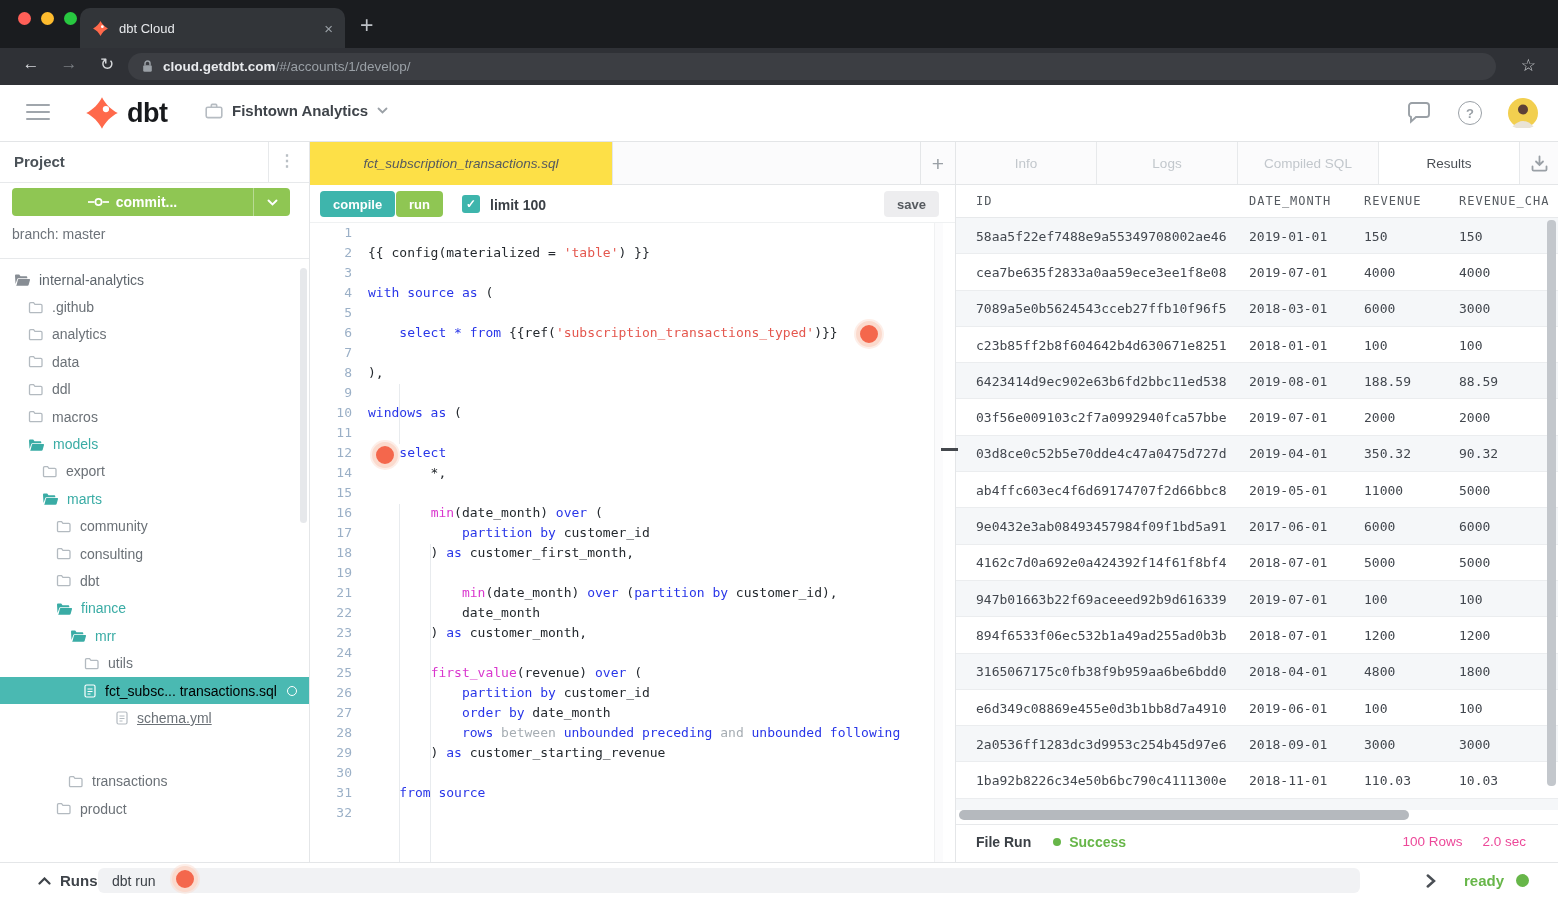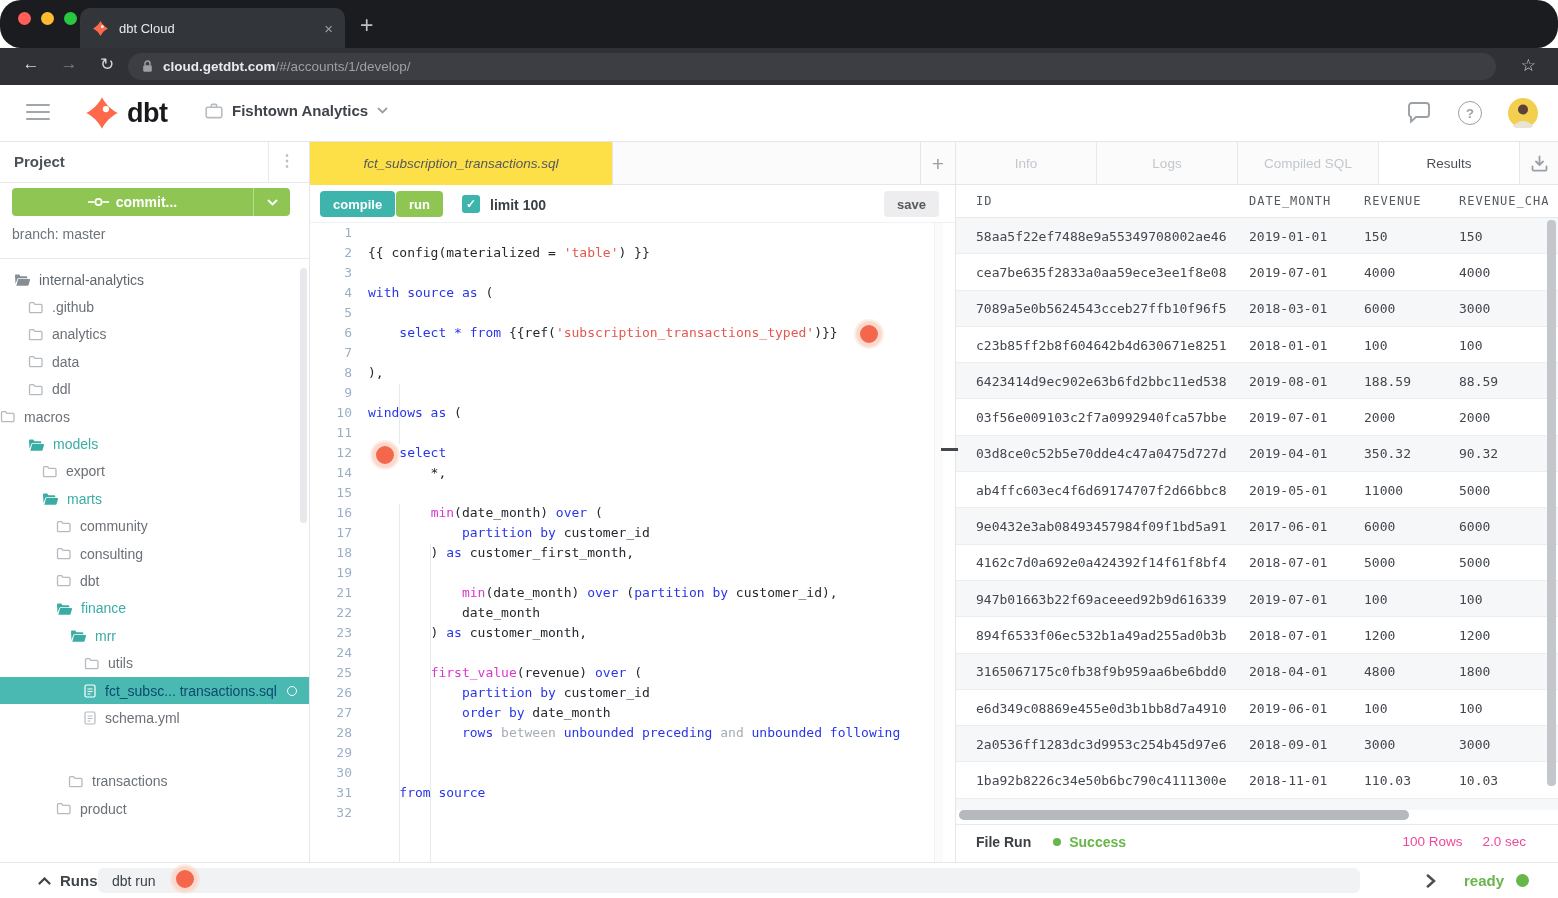--- a/index.html
+++ b/index.html
@@ -1,19 +1,19 @@
 <!DOCTYPE html>
 <html><head>
 <meta charset="utf-8">
 <style>
   html,body{margin:0;padding:0;background:#d9dde1;}
   .screen{position:relative;width:1558px;height:898px;overflow:hidden;background:#fff;
           font-family:"Liberation Sans",sans-serif;-webkit-font-smoothing:antialiased;}
   
-  .tabstrip{position:absolute;top:0;left:0;right:0;height:48px;background:#1a1c1f;border-radius:21px;}
+  .tabstrip{position:absolute;top:0;left:0;right:0;height:48px;background:#1a1c1f;}
   .traffic{position:absolute;top:12px;left:18px;display:flex;gap:10px;}
   .tl{width:13px;height:13px;border-radius:50%;}
   .tl.red{background:#ff5f57}.tl.yel{background:#febc2e}.tl.grn{background:#28c840}
   .btab{position:absolute;left:80px;top:8px;width:265px;height:40px;background:#323539;
         border-radius:10px 10px 0 0;display:flex;align-items:center;padding:0 12px;box-sizing:border-box;}
   .btab .fav{display:flex;flex:none;}
   .btab .ttl{flex:1;margin-left:10px;color:#e8eaed;font-size:13px;white-space:nowrap;overflow:hidden;}
   .btab .cls{color:#9aa0a6;font-size:15px;line-height:1;cursor:default;}
   .newtab{position:absolute;left:360px;top:12px;color:#bdc1c6;font-size:23px;font-weight:300;}
   .btoolbar{position:absolute;top:48px;left:0;right:0;height:37px;background:#2f3136;}
@@ -51,21 +51,21 @@
   .commit-main{flex:1;display:flex;align-items:center;justify-content:center;gap:7px;}
   .commit-arrow{width:36px;height:100%;border-left:1px solid rgba(255,255,255,.38);
                 display:flex;align-items:center;justify-content:center;}
   .branch{position:absolute;left:12px;top:84px;font-size:14px;color:#6d737a;}
   .side-div{position:absolute;left:0;right:0;top:116px;height:1px;background:#e7e9eb;}
   .ftree{position:absolute;left:0;right:0;top:124px;bottom:0;}
   .ftrow{display:flex;align-items:center;height:27.4px;font-size:14px;color:#6b7177;box-sizing:border-box;}
   .ticon{margin-right:9px;color:#b3bac0;display:flex;flex:none;}
   .ftrow.teal{color:#3aaca5}.ftrow.teal .ticon{color:#3aaca5}
   .ftrow.open-dark{color:#5f666d}.ftrow.open-dark .ticon{color:#878d94}
-  .ftrow.sel{background:#4ab9b2;color:#0c4a6e}.ftrow.sel .ticon{color:#fff}
+  .ftrow.sel{background:#4ab9b2;color:#000000}.ftrow.sel .ticon{color:#fff}
   .modcircle{margin-left:auto;margin-right:12px;width:8px;height:8px;border:1.5px solid #fff;border-radius:50%;flex:none;}
   .side-scroll{position:absolute;right:2px;top:126px;width:7px;height:255px;background:#e6e8eb;border-radius:4px;}
   
   .etabs{position:absolute;top:0;left:0;right:0;height:43px;background:#fbfbfc;border-bottom:1px solid #e4e6e8;box-sizing:border-box;}
   .etab{position:absolute;left:0;top:0;width:303px;height:43px;background:#fde047;border-right:1px solid #e4e6e8;
         display:flex;align-items:center;justify-content:center;font-size:13.5px;color:#55595e;box-sizing:border-box;font-style:italic;}
   .eplus{position:absolute;right:0;top:0;width:35px;height:43px;border-left:1px solid #e4e6e8;display:flex;
          align-items:center;justify-content:center;color:#9aa0a6;font-size:21px;box-sizing:border-box;}
   .etoolbar{position:absolute;top:43px;left:0;right:0;height:38px;background:#fff;border-bottom:1px solid #eff1f2;box-sizing:border-box;}
   .btn{display:inline-flex;align-items:center;justify-content:center;height:26px;border-radius:4px;
@@ -270,21 +270,21 @@
           <span>data</span>
         </div>
         <div class="ftrow" style="padding-left: 28px;">
           <span class="ticon">
             <svg width="15" height="13" viewBox="0 0 15 13">
               <path d="M1.5 3c0-.8.5-1.3 1.2-1.3h2.9l1.3 1.6h5.9c.8 0 1.2.5 1.2 1.2v6c0 .8-.5 1.2-1.2 1.2H2.7c-.8 0-1.2-.5-1.2-1.2z" fill="none" stroke="currentColor" stroke-width="1.3"></path>
             </svg>
           </span>
           <span>ddl</span>
         </div>
-        <div class="ftrow" style="">
+        <div class="ftrow" style="padding-left: 28px;">
           <span class="ticon">
             <svg width="15" height="13" viewBox="0 0 15 13">
               <path d="M1.5 3c0-.8.5-1.3 1.2-1.3h2.9l1.3 1.6h5.9c.8 0 1.2.5 1.2 1.2v6c0 .8-.5 1.2-1.2 1.2H2.7c-.8 0-1.2-.5-1.2-1.2z" fill="none" stroke="currentColor" stroke-width="1.3"></path>
             </svg>
           </span>
           <span>macros</span>
         </div>
         <div class="ftrow teal" style="padding-left: 28px;">
           <span class="ticon">
             <svg width="16" height="13" viewBox="0 0 16 13">
@@ -364,21 +364,21 @@
         <div class="ftrow sel" style="padding-left: 84px;">
           <span class="ticon">
             <svg width="12" height="14" viewBox="0 0 12 14">
               <rect x="1" y="1" width="10" height="12" rx="1.5" fill="none" stroke="currentColor" stroke-width="1.2"></rect>
               <path d="M3.5 5h5M3.5 7.5h5M3.5 10h3" stroke="currentColor" stroke-width="1" fill="none"></path>
             </svg>
           </span>
           <span>fct_subsc... transactions.sql</span>
           <span class="modcircle"></span>
         </div>
-        <div class="ftrow" style="padding-left: 84px;">
+        <div class="ftrow" style="padding-left: 116px; text-decoration: underline;">
           <span class="ticon">
             <svg width="12" height="14" viewBox="0 0 12 14">
               <rect x="1" y="1" width="10" height="12" rx="1.5" fill="none" stroke="currentColor" stroke-width="1.2"></rect>
               <path d="M3.5 5h5M3.5 7.5h5M3.5 10h3" stroke="currentColor" stroke-width="1" fill="none"></path>
             </svg>
           </span>
           <span>schema.yml</span>
         </div>
         <div class="ftrow" style="padding-left: 68px; margin-top: 36px;">
           <span class="ticon">
@@ -462,21 +462,21 @@
           <div class="cl"><span class="ln">18</span><span><span class="tk-def">        ) </span><span class="tk-kw">as</span><span class="tk-def"> customer_first_month,</span></span></div>
           <div class="cl"><span class="ln">19</span><span></span></div>
           <div class="cl"><span class="ln">21</span><span><span class="tk-def">            </span><span class="tk-fn">min</span><span class="tk-def">(date_month) </span><span class="tk-kw">over</span><span class="tk-def"> (</span><span class="tk-kw">partition by</span><span class="tk-def"> customer_id),</span></span></div>
           <div class="cl"><span class="ln">22</span><span><span class="tk-def">            date_month</span></span></div>
           <div class="cl"><span class="ln">23</span><span><span class="tk-def">        ) </span><span class="tk-kw">as</span><span class="tk-def"> customer_month,</span></span></div>
           <div class="cl"><span class="ln">24</span><span></span></div>
           <div class="cl"><span class="ln">25</span><span><span class="tk-def">        </span><span class="tk-fn">first_value</span><span class="tk-def">(revenue) </span><span class="tk-kw">over</span><span class="tk-def"> (</span></span></div>
           <div class="cl"><span class="ln">26</span><span><span class="tk-def">            </span><span class="tk-kw">partition by</span><span class="tk-def"> customer_id</span></span></div>
           <div class="cl"><span class="ln">27</span><span><span class="tk-def">            </span><span class="tk-kw">order by</span><span class="tk-def"> date_month</span></span></div>
           <div class="cl"><span class="ln">28</span><span><span class="tk-def">            </span><span class="tk-kw">rows</span><span class="tk-def"> </span><span class="tk-cmt">between</span><span class="tk-def"> </span><span class="tk-kw">unbounded preceding</span><span class="tk-def"> </span><span class="tk-cmt">and</span><span class="tk-def"> </span><span class="tk-kw">unbounded following</span></span></div>
-          <div class="cl"><span class="ln">29</span></div>
+          <div class="cl"><span class="ln">29</span><span><span class="tk-def">        ) </span><span class="tk-kw">as</span><span class="tk-def"> customer_starting_revenue</span></span></div>
           <div class="cl"><span class="ln">30</span><span></span></div>
           <div class="cl"><span class="ln">31</span><span><span class="tk-def">    </span><span class="tk-kw">from source</span></span></div>
           <div class="cl"><span class="ln">32</span><span></span></div>
         </div>
     </div>
     <div class="ed-scroll"></div>
   </div>
 
   <div class="results">
     <div class="rtabs">

